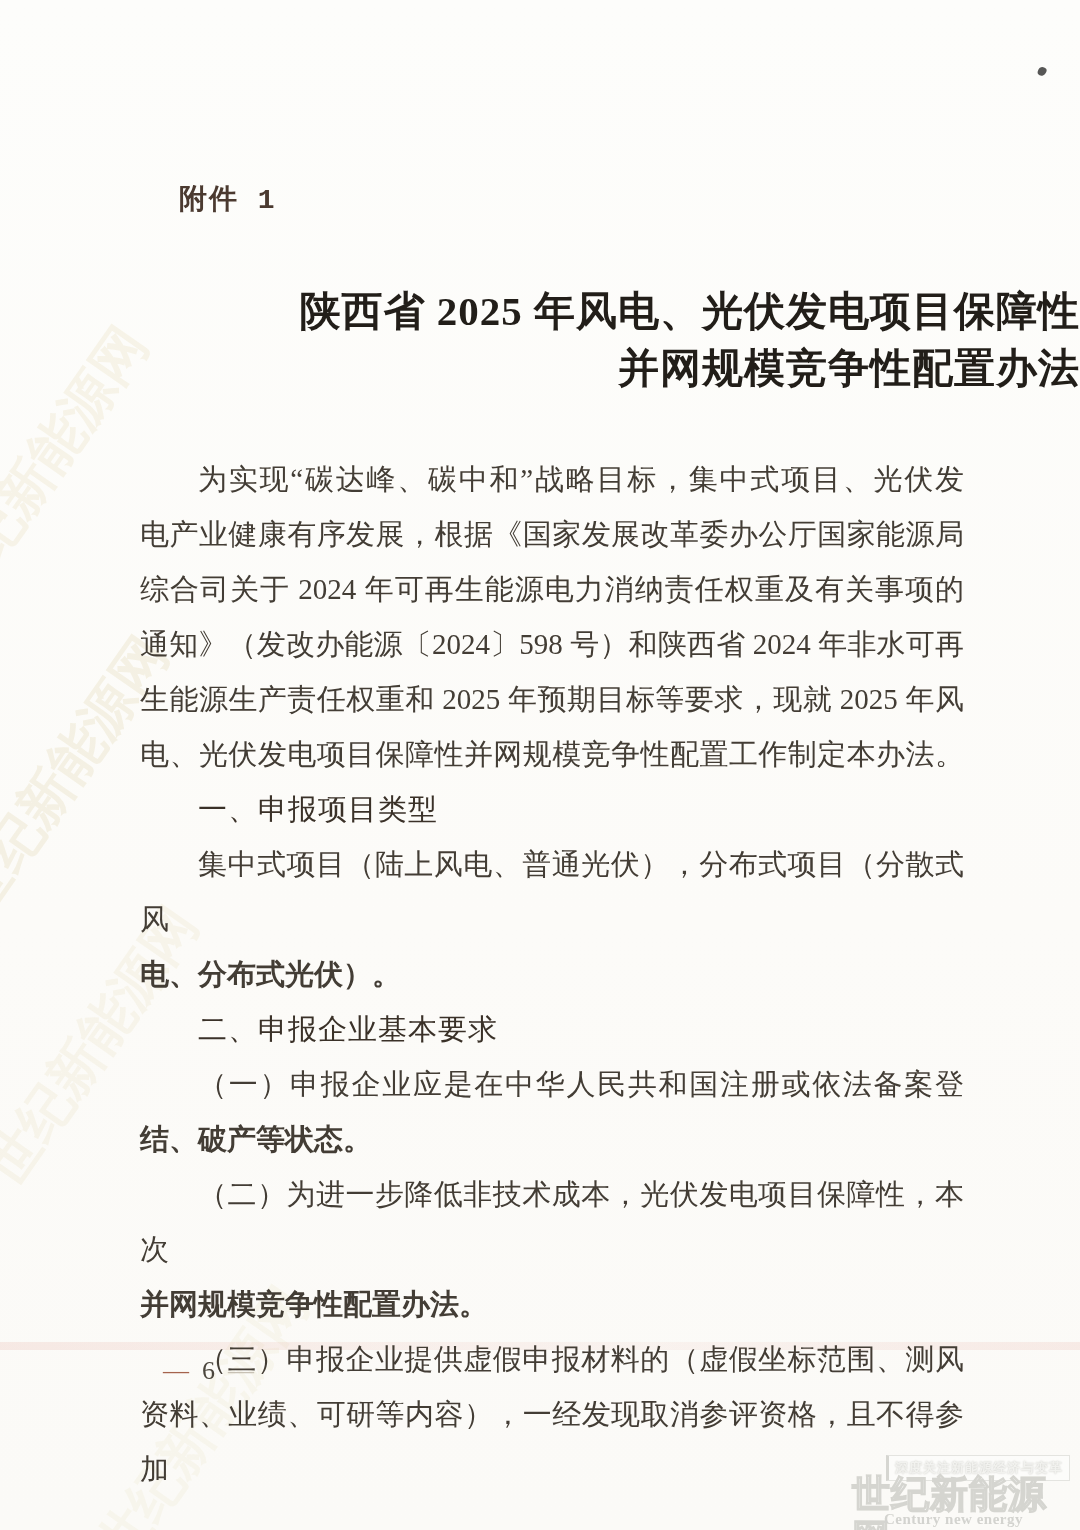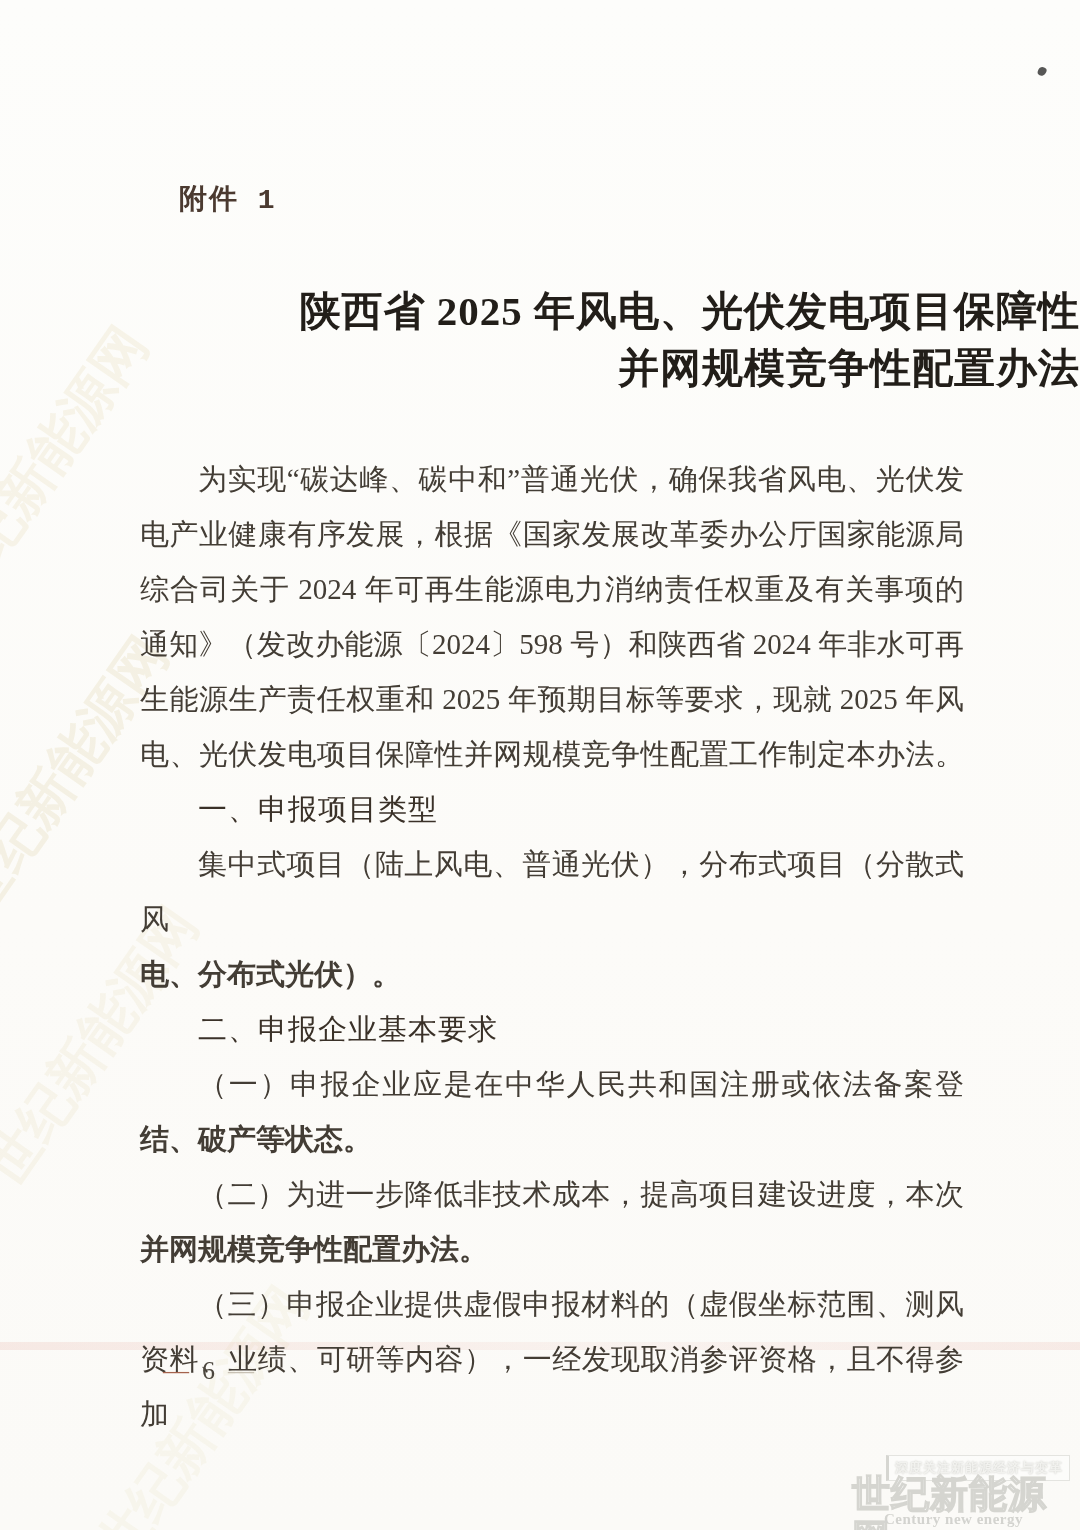--- a/index.html
+++ b/index.html
@@ -157,36 +157,36 @@
   <div class="speck"></div>
 
   <div class="attachment">附件 1</div>
 
   <div class="title">
     <div>陕西省 2025 年风电、光伏发电项目保障性</div>
     <div>并网规模竞争性配置办法</div>
   </div>
 
   <div class="body-text">
-    <div class="line indent">为实现“碳达峰、碳中和”普通光伏，确保我省风电、光伏发</div>
+    <div class="line indent">为实现“碳达峰、碳中和”战略目标，集中式项目、光伏发</div>
     <div class="line">电产业健康有序发展，根据《国家发展改革委办公厅国家能源局</div>
     <div class="line">综合司关于 2024 年可再生能源电力消纳责任权重及有关事项的</div>
     <div class="line">通知》（发改办能源〔2024〕598 号）和陕西省 2024 年非水可再</div>
     <div class="line">生能源生产责任权重和 2025 年预期目标等要求，现就 2025 年风</div>
     <div class="line">电、光伏发电项目保障性并网规模竞争性配置工作制定本办法。</div>
 
     <div class="line heading indent short">一、申报项目类型</div>
     <div class="line indent">集中式项目（陆上风电、普通光伏），分布式项目（分散式风</div>
     <div class="line short">电、分布式光伏）。</div>
 
     <div class="line heading indent short">二、申报企业基本要求</div>
     <div class="line indent">（一）申报企业应是在中华人民共和国注册或依法备案登</div>
     <div class="line short">结、破产等状态。</div>
 
-    <div class="line indent">（二）为进一步降低非技术成本，提高项目建设进度，本次</div>
+    <div class="line indent">（二）为进一步降低非技术成本，光伏发电项目保障性，本次</div>
     <div class="line short">并网规模竞争性配置办法。</div>
 
     <div class="line indent">（三）申报企业提供虚假申报材料的（虚假坐标范围、测风</div>
     <div class="line">资料、业绩、可研等内容），一经发现取消参评资格，且不得参加</div>
   </div>
 
   <div class="page-number">
     <span class="dash-left">—</span><span class="page-num">6</span><span class="dash-right">—</span>
   </div>
 

